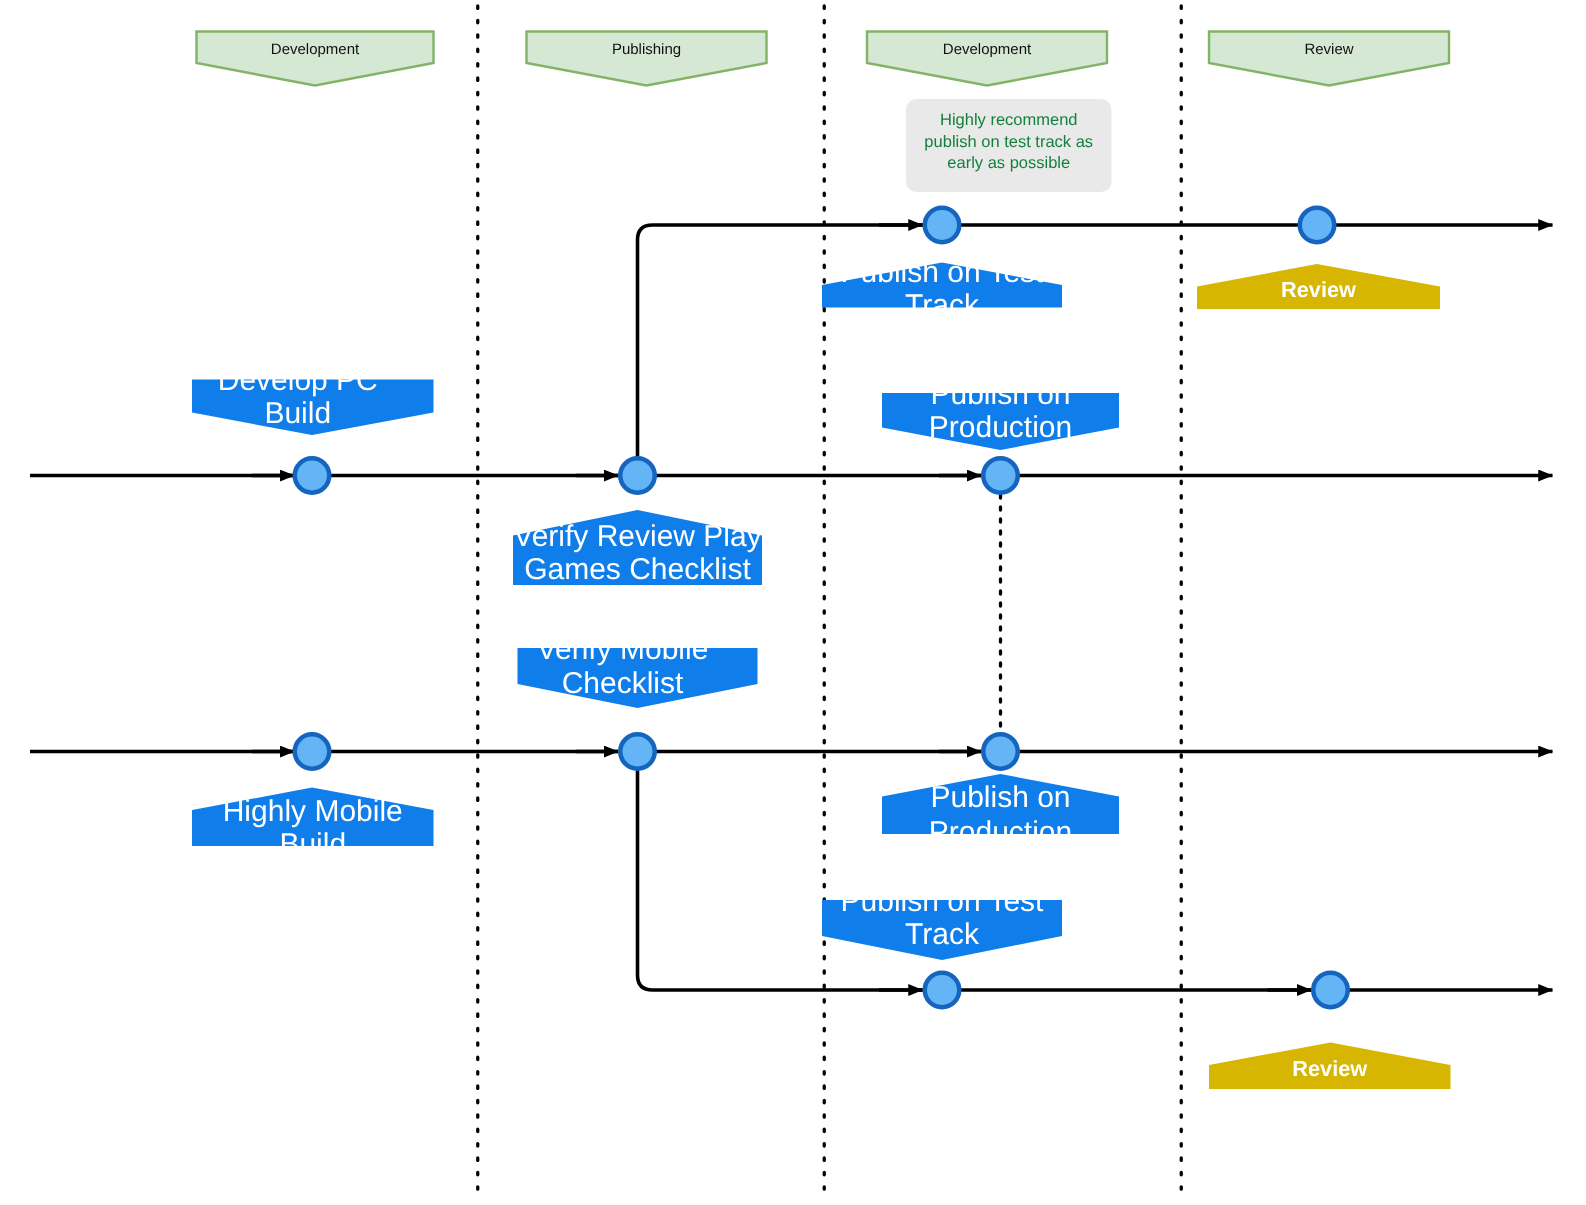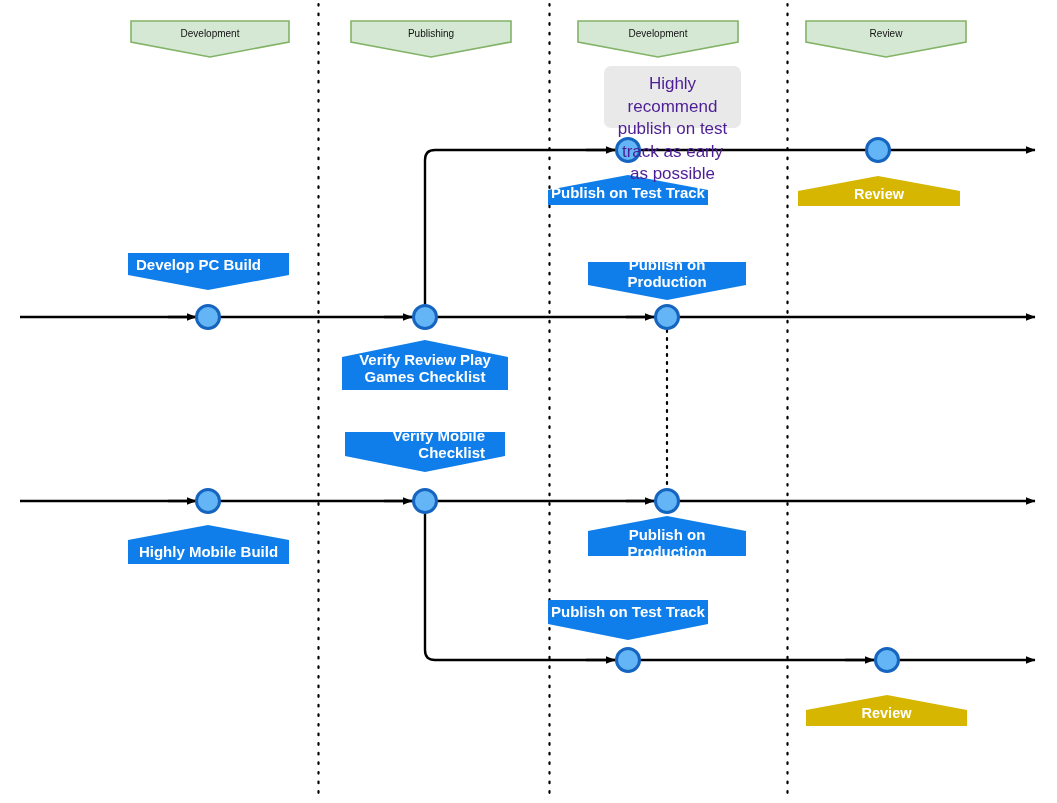--- a/index.html
+++ b/index.html
@@ -17,29 +17,29 @@
     text-align:center;
     pointer-events:auto;
     box-sizing:border-box;
   }
   .shape-label .txt{
     position:relative;z-index:2;
     line-height:1.12;
     white-space:pre-line;
   }
   .hdr .txt{color:#111111;font-size:10px;font-weight:400;}
-  .blue .txt{color:#ffffff;font-size:15px;font-weight:bold;}
+  .blue .txt{color:#ffffff;font-size:20px;font-weight:normal;}
   .gold .txt{color:#ffffff;font-size:14.5px;font-weight:bold;}
 
   .note{
     position:absolute;
     background:#e9e9e9;
     border-radius:7px;
-    color:#4c1d95;
-    font-size:17px;
+    color:#15803d;
+    font-size:11px;
     line-height:1.33;
     box-sizing:border-box;
     padding:7px 9px;
     z-index:6;
   }
   .note.center{text-align:center;}
   .note.left{text-align:left;}
 </style>
 </head>
 <body>
@@ -140,21 +140,21 @@
 
   <div class="shape-label blue" style="left:128px;top:253px;width:141px;height:24px;">
     <span class="txt">Develop PC Build</span>
   </div>
 
   <div class="shape-label blue" style="left:342px;top:348px;width:166px;height:42px;">
     <span class="txt">Verify Review Play
 Games Checklist</span>
   </div>
 
-  <div class="shape-label blue" style="left:345px;top:432px;width:140px;height:25px;text-align:right;">
+  <div class="shape-label blue" style="left:345px;top:432px;width:140px;height:25px;">
     <span class="txt">Verify Mobile Checklist</span>
   </div>
 
   <div class="shape-label blue" style="left:128px;top:540px;width:161px;height:24px;">
     <span class="txt">Highly Mobile Build</span>
   </div>
 
   <div class="shape-label blue" style="left:548px;top:181px;width:160px;height:24px;">
     <span class="txt">Publish on Test Track</span>
   </div>

